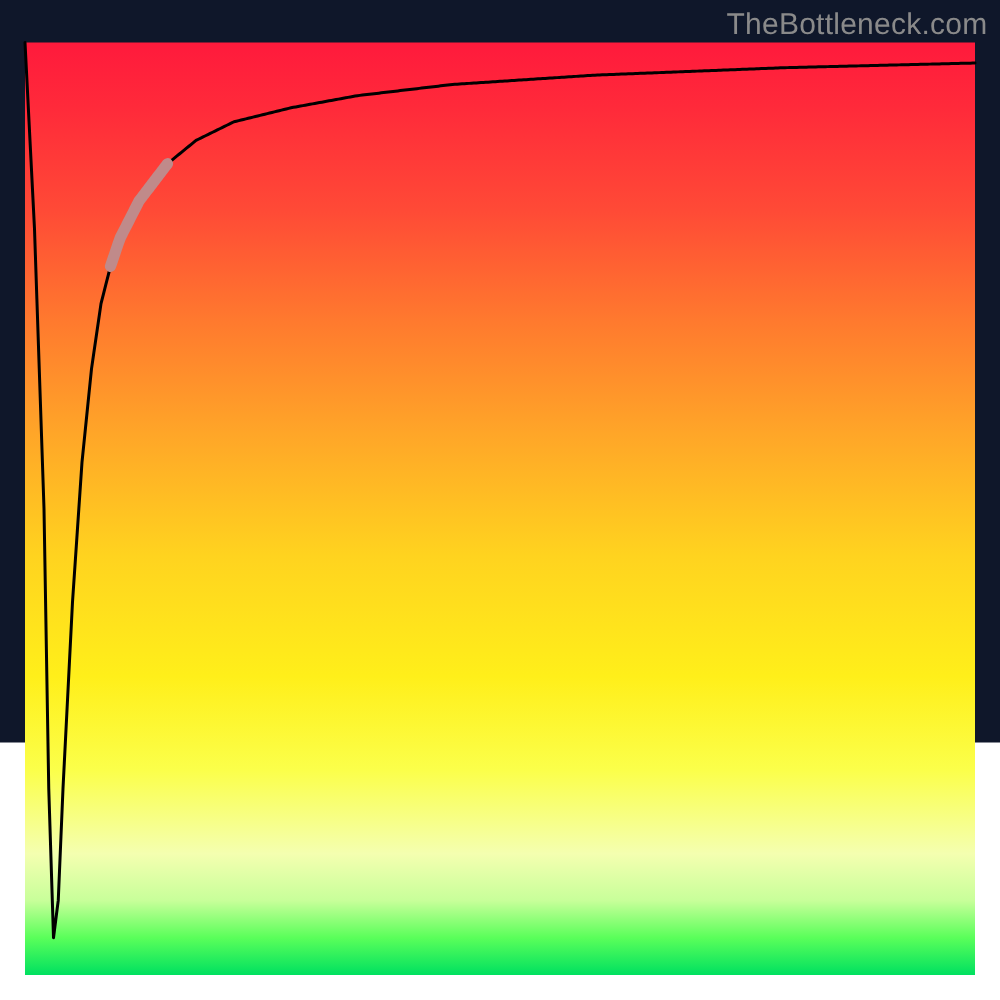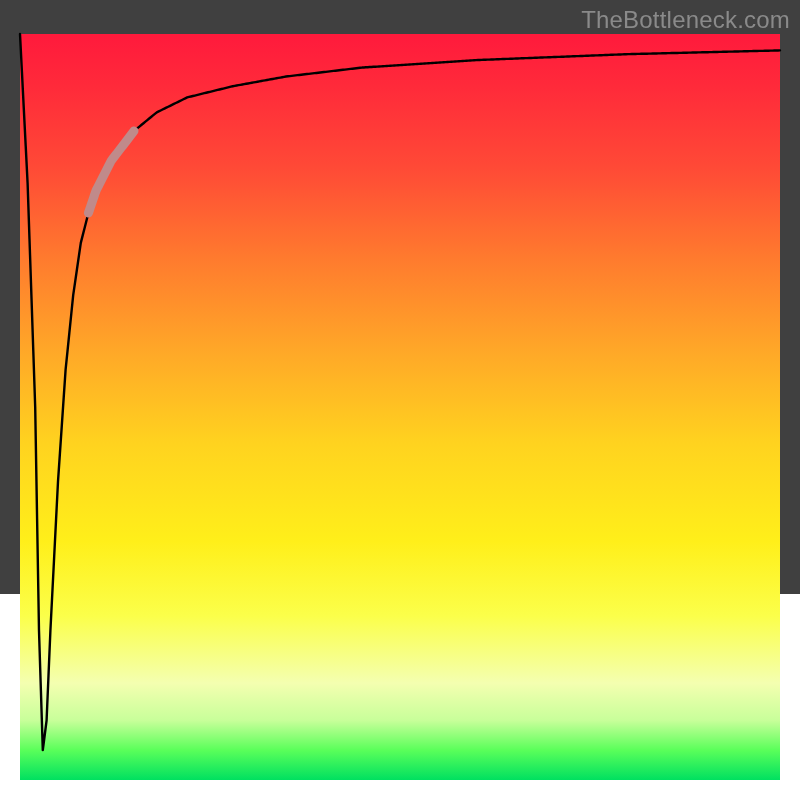--- a/index.html
+++ b/index.html
@@ -10,21 +10,21 @@
     overflow: hidden;
     background: #fff;
     font-family: Arial, Helvetica, sans-serif;
   }
   .frame {
     position: absolute;
     left: 0;
     top: 0;
     width: 800px;
     height: 594px;
-    background: #404040;
+    background: #0f172a;
   }
   .plot-area {
     position: absolute;
     left: 20px;
     top: 34px;
     width: 760px;
     height: 746px;
     
     background: linear-gradient(
       to bottom,

